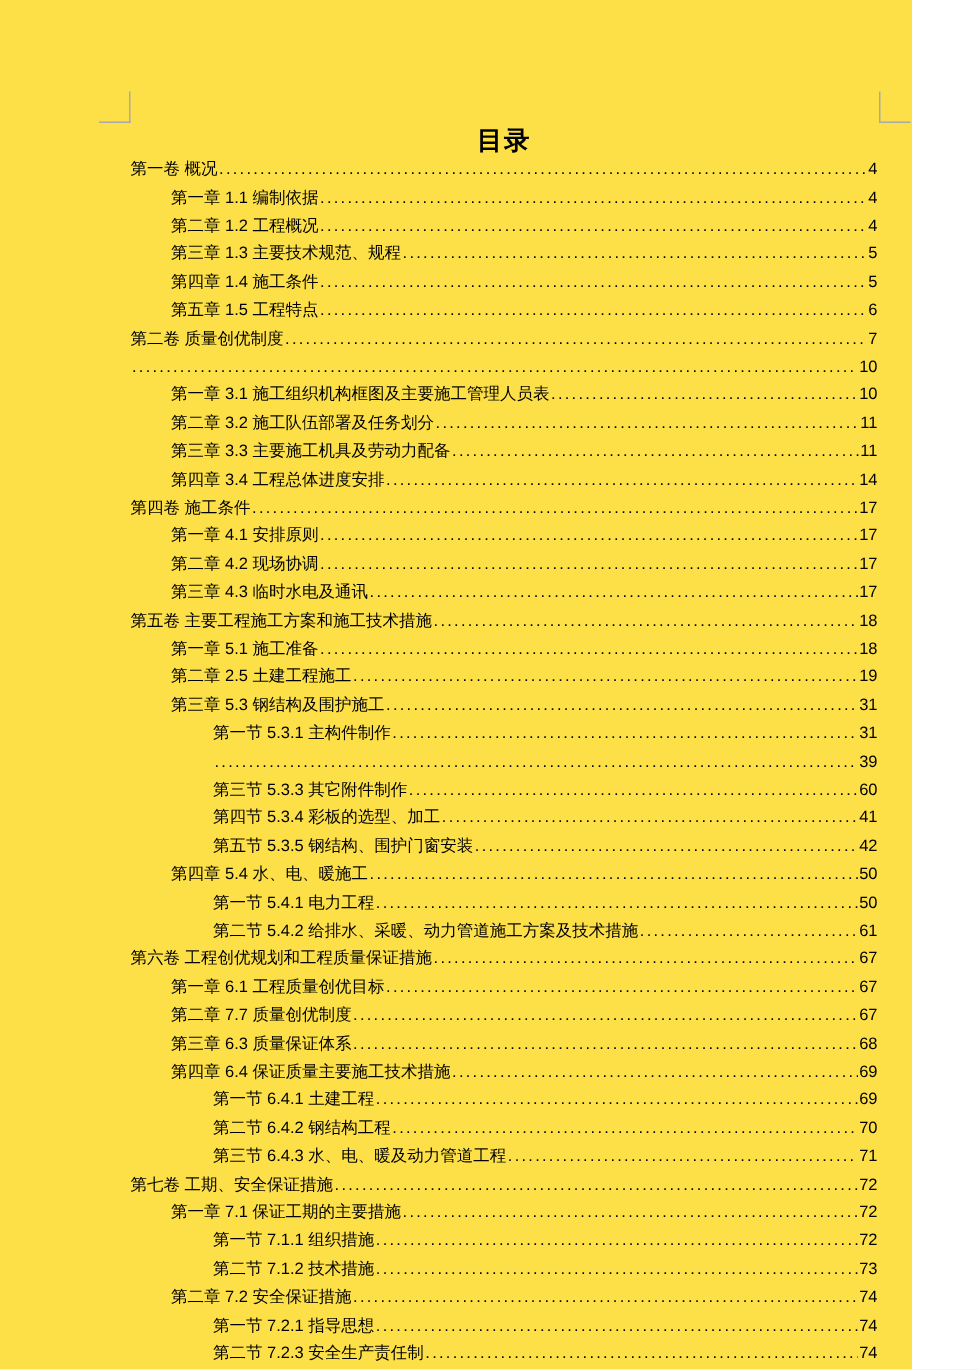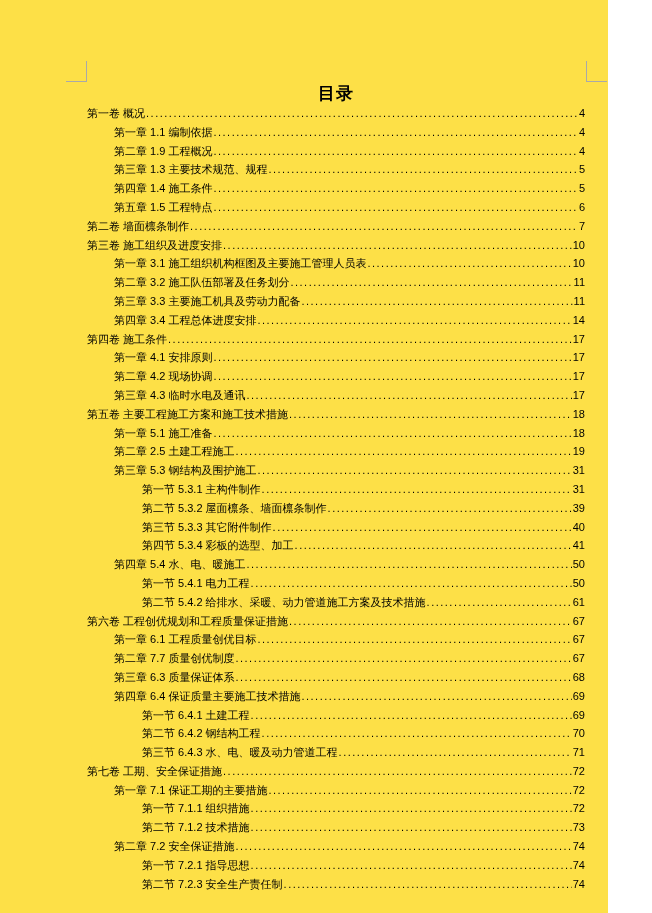--- a/index.html
+++ b/index.html
@@ -98,46 +98,45 @@
           <span class="t">第一卷 概况</span>
           <span class="leader"></span>
           <span class="pg">4</span>
         </div>
         <div class="row lvl2">
           <span class="t">第一章 1.1 编制依据</span>
           <span class="leader"></span>
           <span class="pg">4</span>
         </div>
         <div class="row lvl2">
-          <span class="t">第二章 1.9 工程概况</span>
+          <span class="t">第二章 1.2 工程概况</span>
           <span class="leader"></span>
           <span class="pg">4</span>
         </div>
         <div class="row lvl2">
           <span class="t">第三章 1.3 主要技术规范、规程</span>
           <span class="leader"></span>
           <span class="pg">5</span>
         </div>
         <div class="row lvl2">
           <span class="t">第四章 1.4 施工条件</span>
           <span class="leader"></span>
           <span class="pg">5</span>
         </div>
         <div class="row lvl2">
           <span class="t">第五章 1.5 工程特点</span>
           <span class="leader"></span>
           <span class="pg">6</span>
         </div>
         <div class="row lvl1">
-          <span class="t">第二卷 墙面檩条制作</span>
+          <span class="t">第二卷 质量创优制度</span>
           <span class="leader"></span>
           <span class="pg">7</span>
         </div>
         <div class="row lvl1">
-          <span class="t">第三卷 施工组织及进度安排</span>
           <span class="leader"></span>
           <span class="pg">10</span>
         </div>
         <div class="row lvl2">
           <span class="t">第一章 3.1 施工组织机构框图及主要施工管理人员表</span>
           <span class="leader"></span>
           <span class="pg">10</span>
         </div>
         <div class="row lvl2">
           <span class="t">第二章 3.2 施工队伍部署及任务划分</span>
@@ -193,33 +192,37 @@
           <span class="t">第三章 5.3 钢结构及围护施工</span>
           <span class="leader"></span>
           <span class="pg">31</span>
         </div>
         <div class="row lvl3">
           <span class="t">第一节 5.3.1 主构件制作</span>
           <span class="leader"></span>
           <span class="pg">31</span>
         </div>
         <div class="row lvl3">
-          <span class="t">第二节 5.3.2 屋面檩条、墙面檩条制作</span>
           <span class="leader"></span>
           <span class="pg">39</span>
         </div>
         <div class="row lvl3">
           <span class="t">第三节 5.3.3 其它附件制作</span>
           <span class="leader"></span>
-          <span class="pg">40</span>
+          <span class="pg">60</span>
         </div>
         <div class="row lvl3">
           <span class="t">第四节 5.3.4 彩板的选型、加工</span>
           <span class="leader"></span>
           <span class="pg">41</span>
+        </div>
+        <div class="row lvl3">
+          <span class="t">第五节 5.3.5 钢结构、围护门窗安装</span>
+          <span class="leader"></span>
+          <span class="pg">42</span>
         </div>
         <div class="row lvl2">
           <span class="t">第四章 5.4 水、电、暖施工</span>
           <span class="leader"></span>
           <span class="pg">50</span>
         </div>
         <div class="row lvl3">
           <span class="t">第一节 5.4.1 电力工程</span>
           <span class="leader"></span>
           <span class="pg">50</span>

